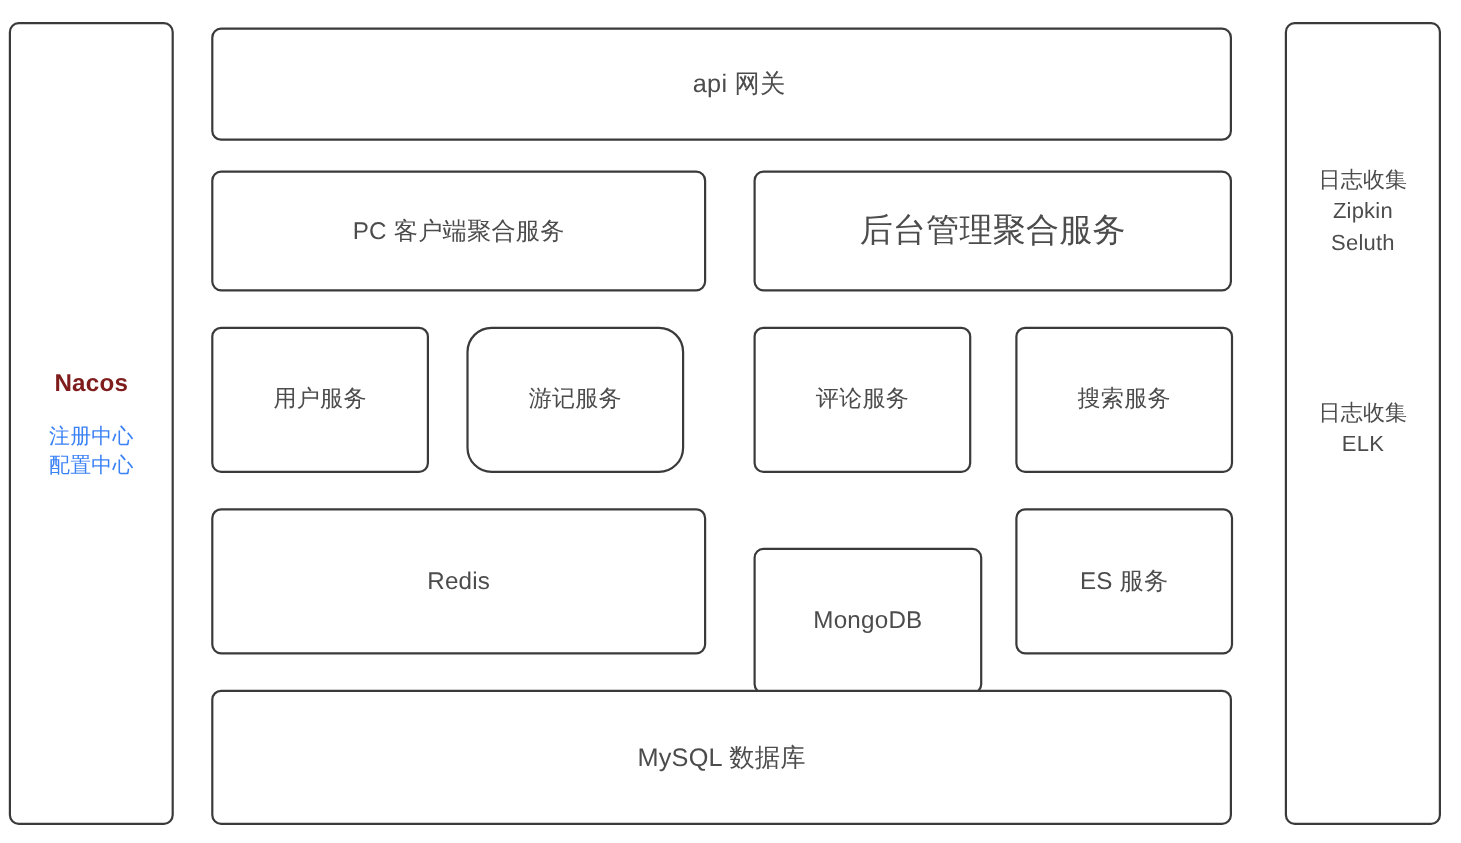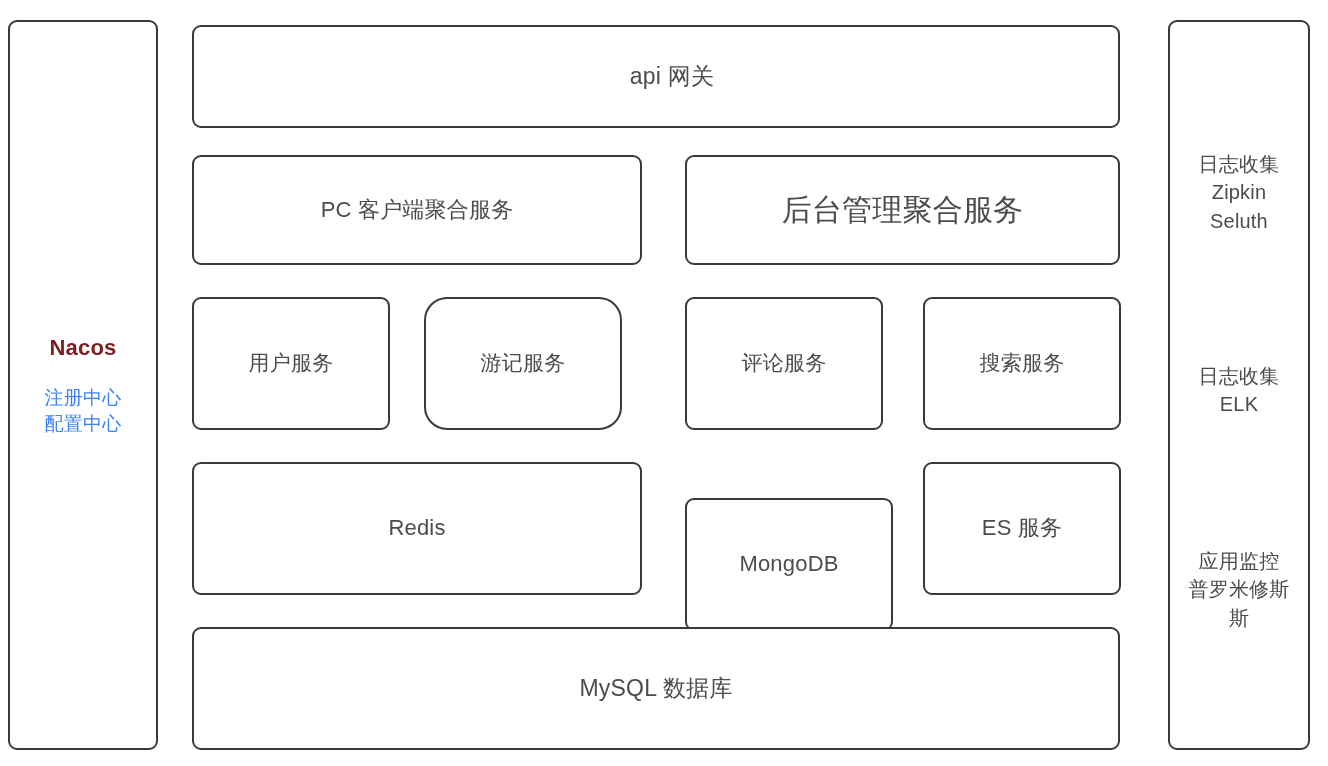--- a/index.html
+++ b/index.html
@@ -154,23 +154,20 @@
     <span class="label panel-sub">注册中心
 配置中心</span>
   </div>
 
   <div class="box" id="observability-panel">
     <span class="obs-block" id="obs-trace">日志收集
 Zipkin
 Seluth</span>
     <span class="obs-block" id="obs-log">日志收集
 ELK</span>
-    <span class="obs-block" id="obs-metric">应用监控
-普罗米修斯
-斯</span>
   </div>
 
   <div class="box" id="api-gateway">
     <span class="label">api 网关</span>
   </div>
 
   <div class="box" id="agg-pc">
     <span class="label">PC 客户端聚合服务</span>
   </div>
   <div class="box" id="agg-admin">

